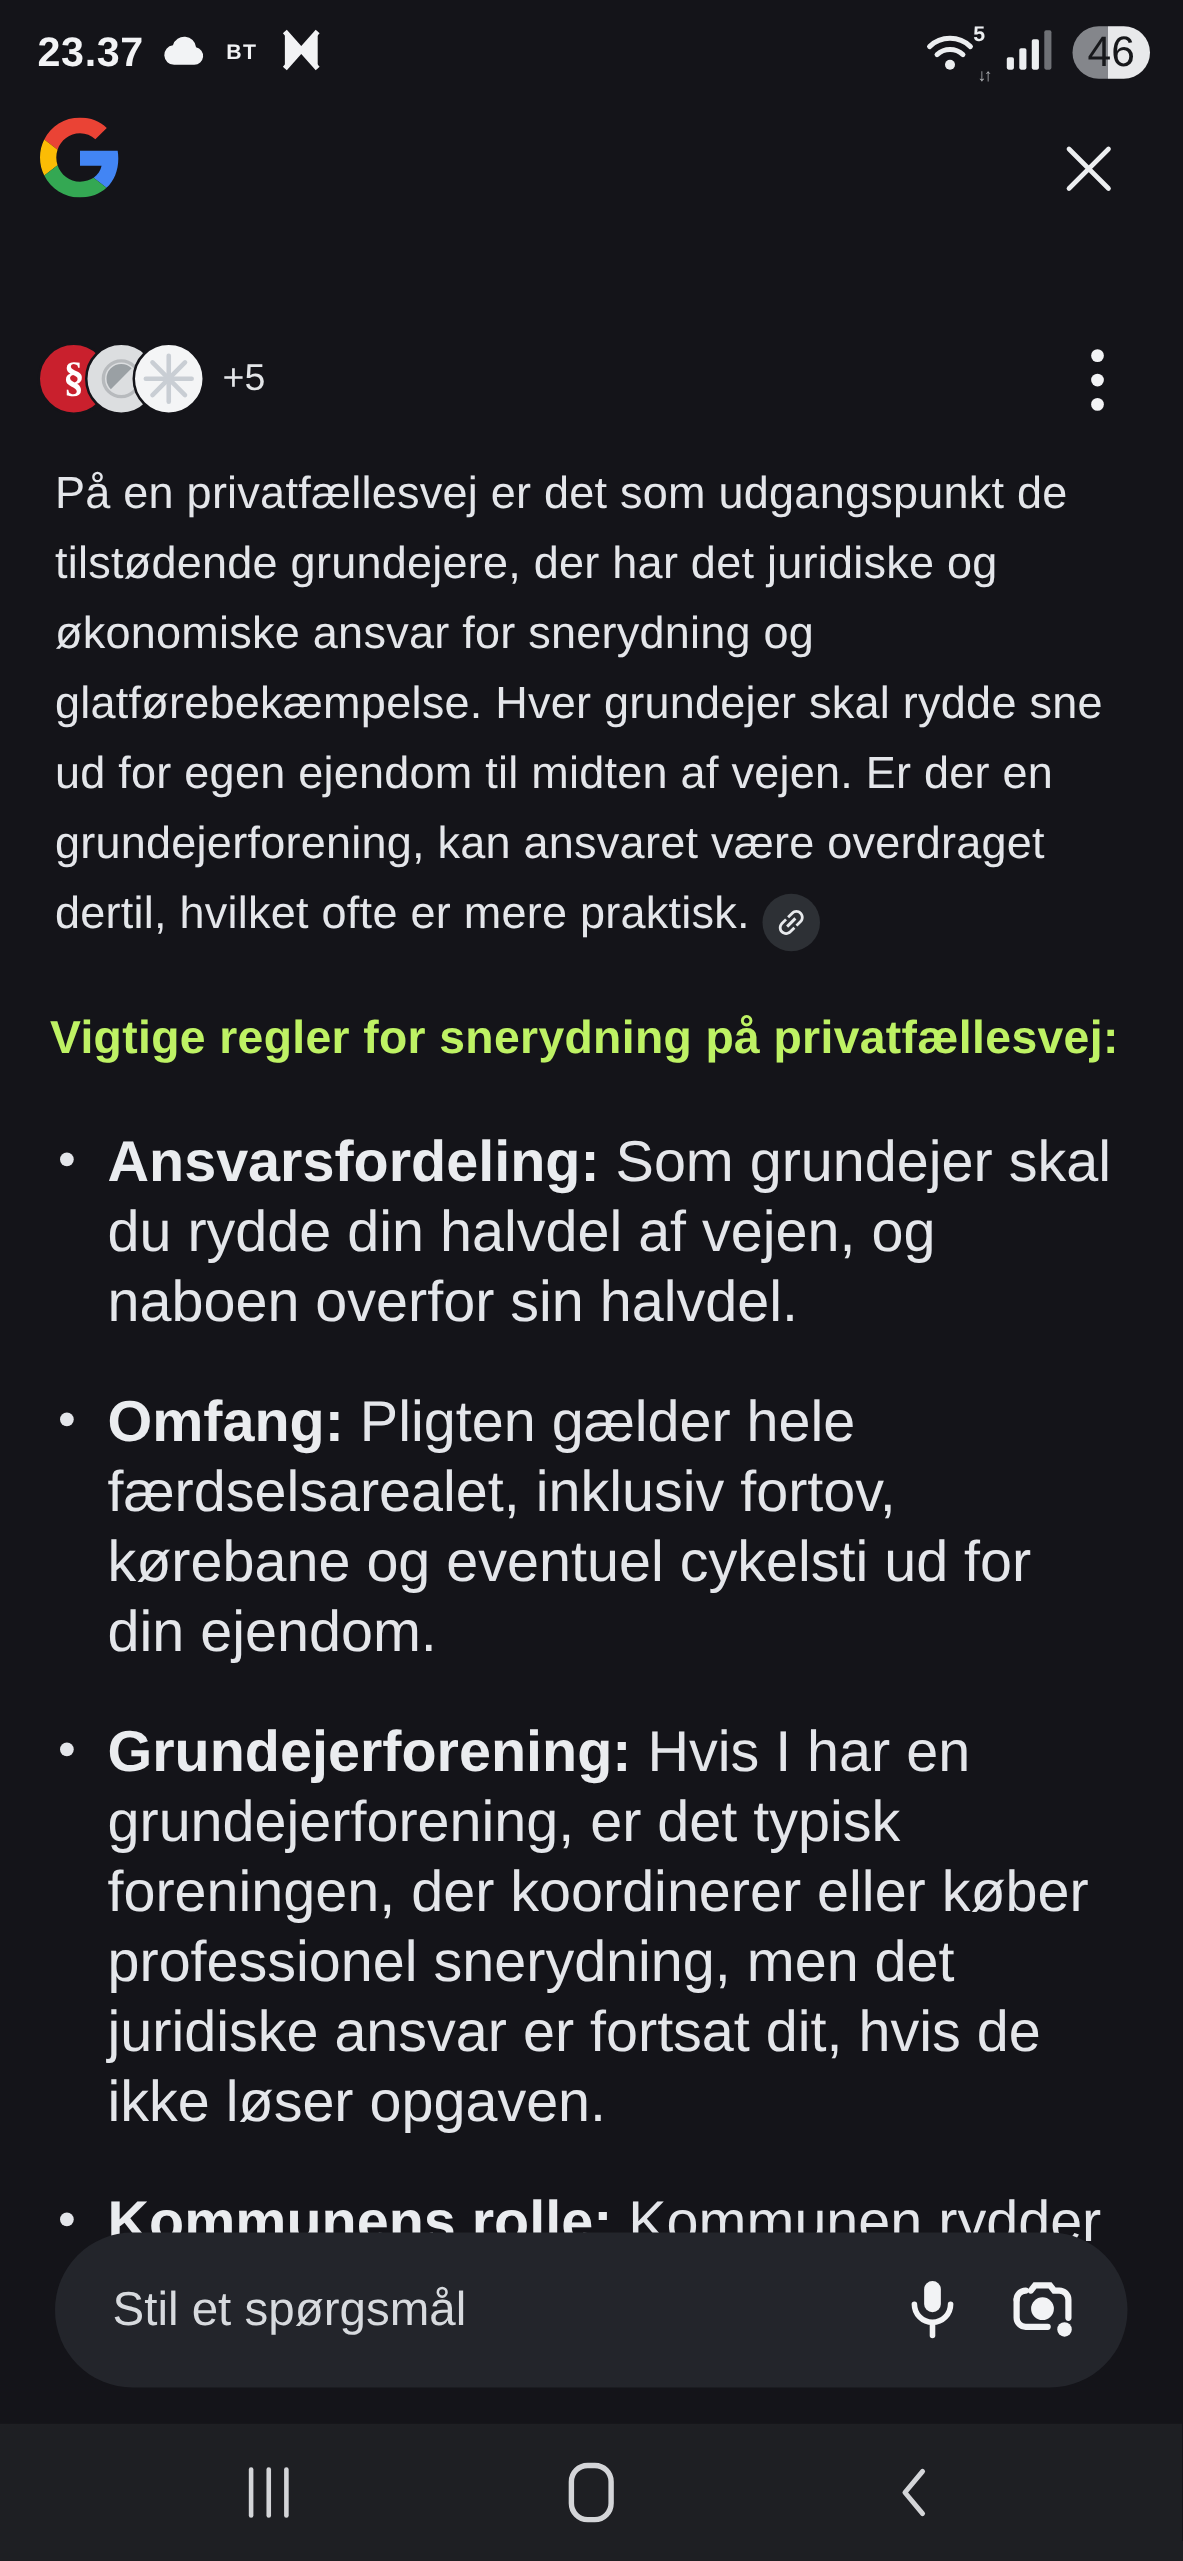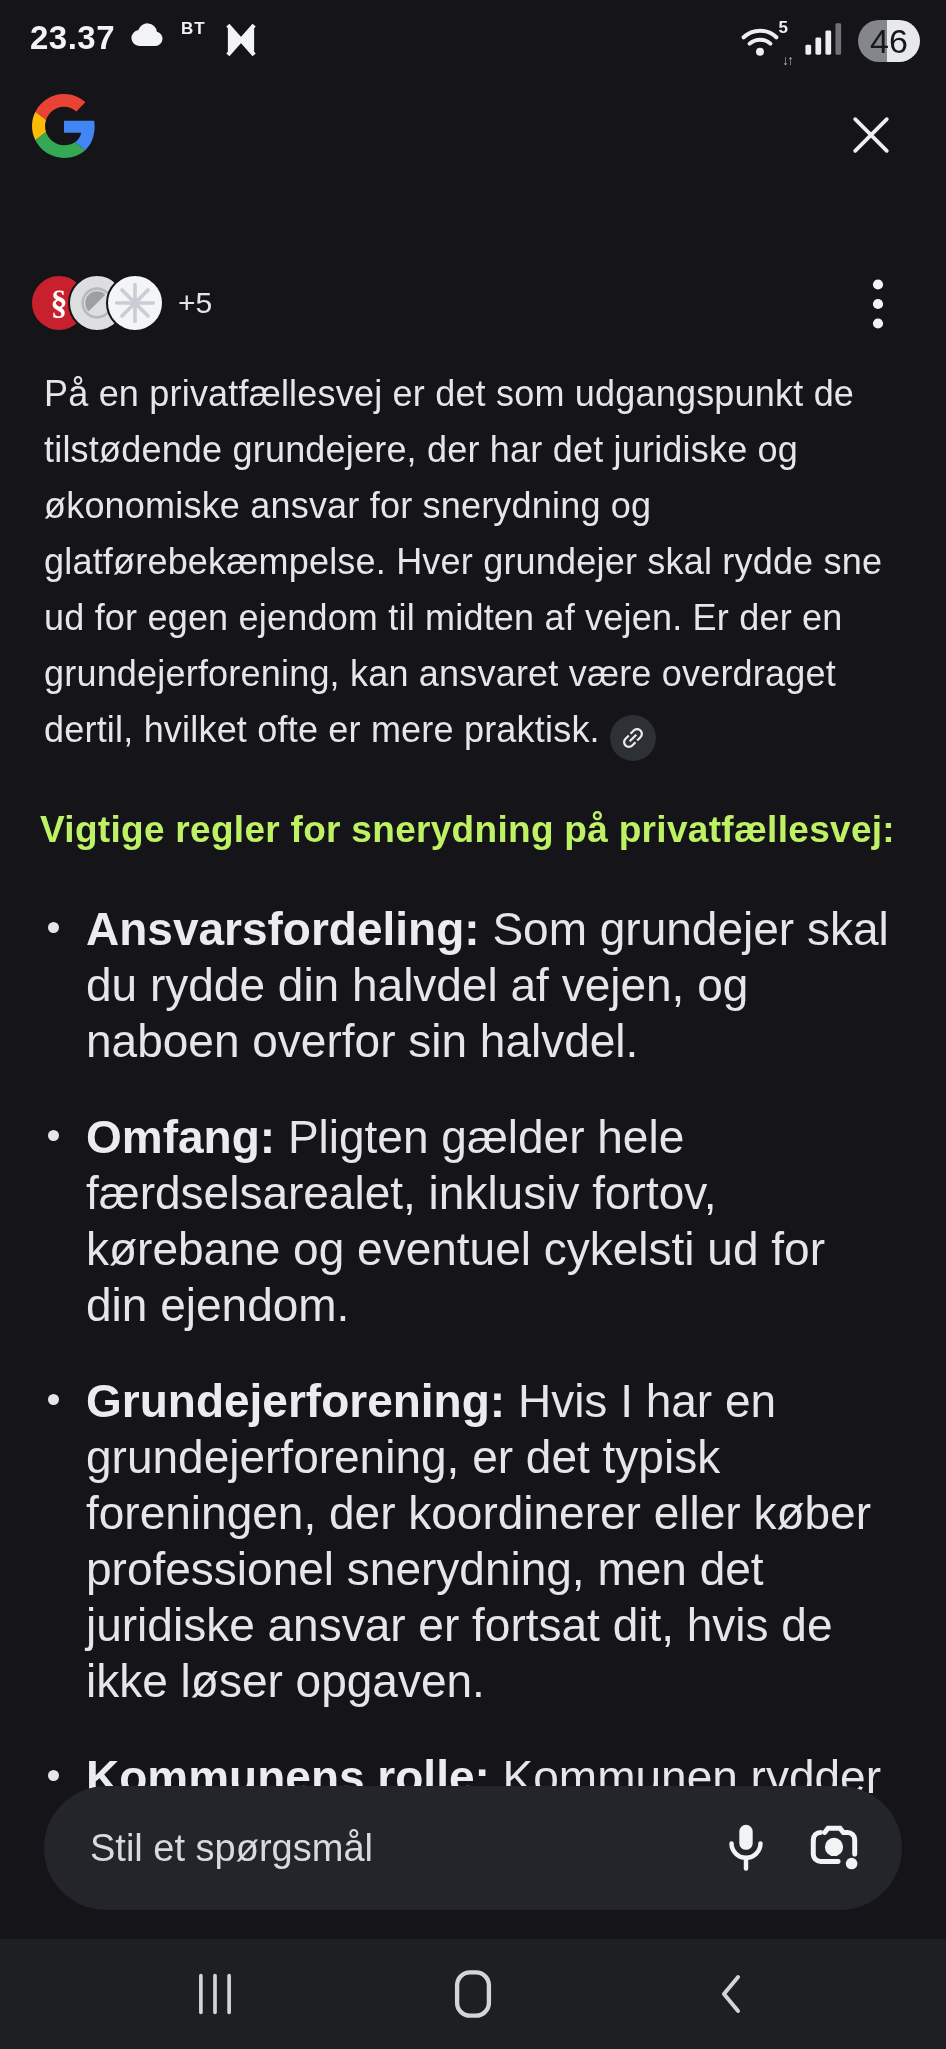--- a/index.html
+++ b/index.html
@@ -9,21 +9,21 @@
     background:#141419;overflow:hidden;
     font-family:"Liberation Sans","DejaVu Sans",sans-serif;
     color:#e6e8ec;
   }
   
   .status-bar{
     position:absolute;top:0;left:0;right:0;height:78px;
     display:flex;align-items:center;justify-content:space-between;
     padding:6px 26px 0 30px;
   }
-  .sb-left,.sb-right{display:flex;gap:14px;}
+  .sb-left,.sb-right{display:flex;align-items:center;gap:14px;}
   .sb-time{font-size:33px;font-weight:700;letter-spacing:.5px;color:#f2f3f5;}
   .sb-bt{font-size:17px;font-weight:700;letter-spacing:1px;color:#f2f3f5;}
   .wifi-wrap{position:relative;width:52px;height:44px;}
   .wifi-wrap .wifi-5{position:absolute;top:-2px;right:2px;font-size:17px;font-weight:700;color:#eceef0;}
   .wifi-wrap .wifi-arrows{position:absolute;bottom:-4px;right:-2px;font-size:14px;letter-spacing:-2px;color:#aeb0b4;}
   .battery{
     width:62px;height:42px;border-radius:21px;
     background:linear-gradient(to right,#84868b 0 46%,#e8e9eb 46% 100%);
     display:flex;align-items:center;justify-content:center;
     color:#17181b;font-size:34px;font-weight:400;

